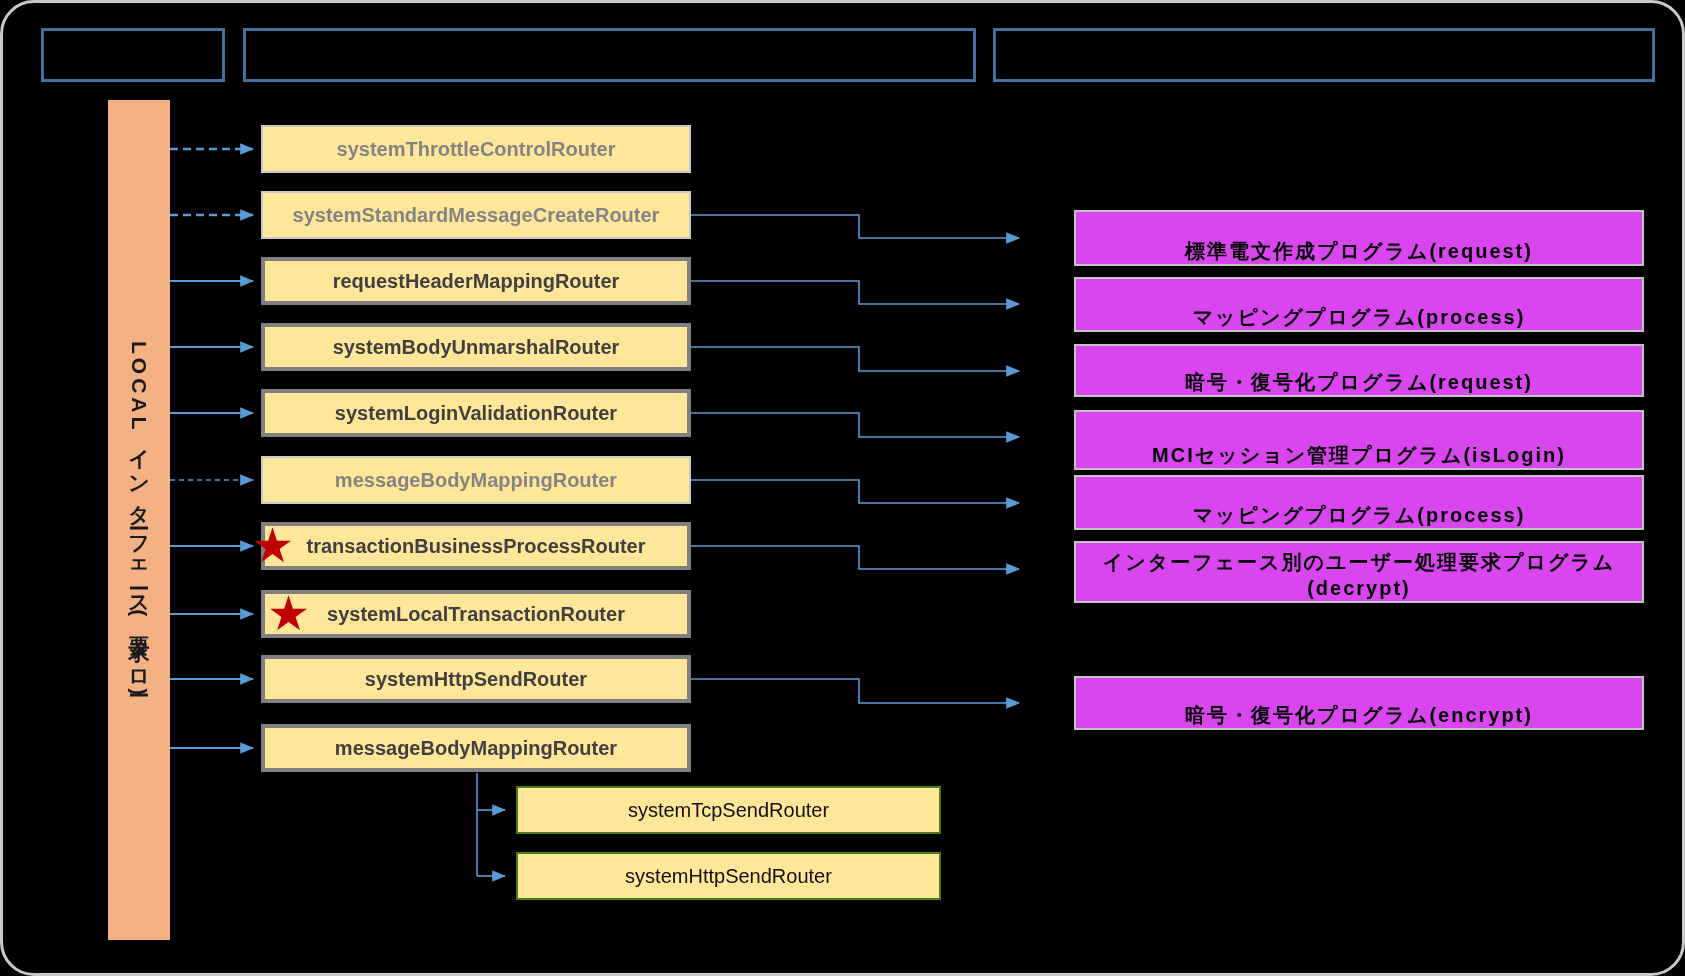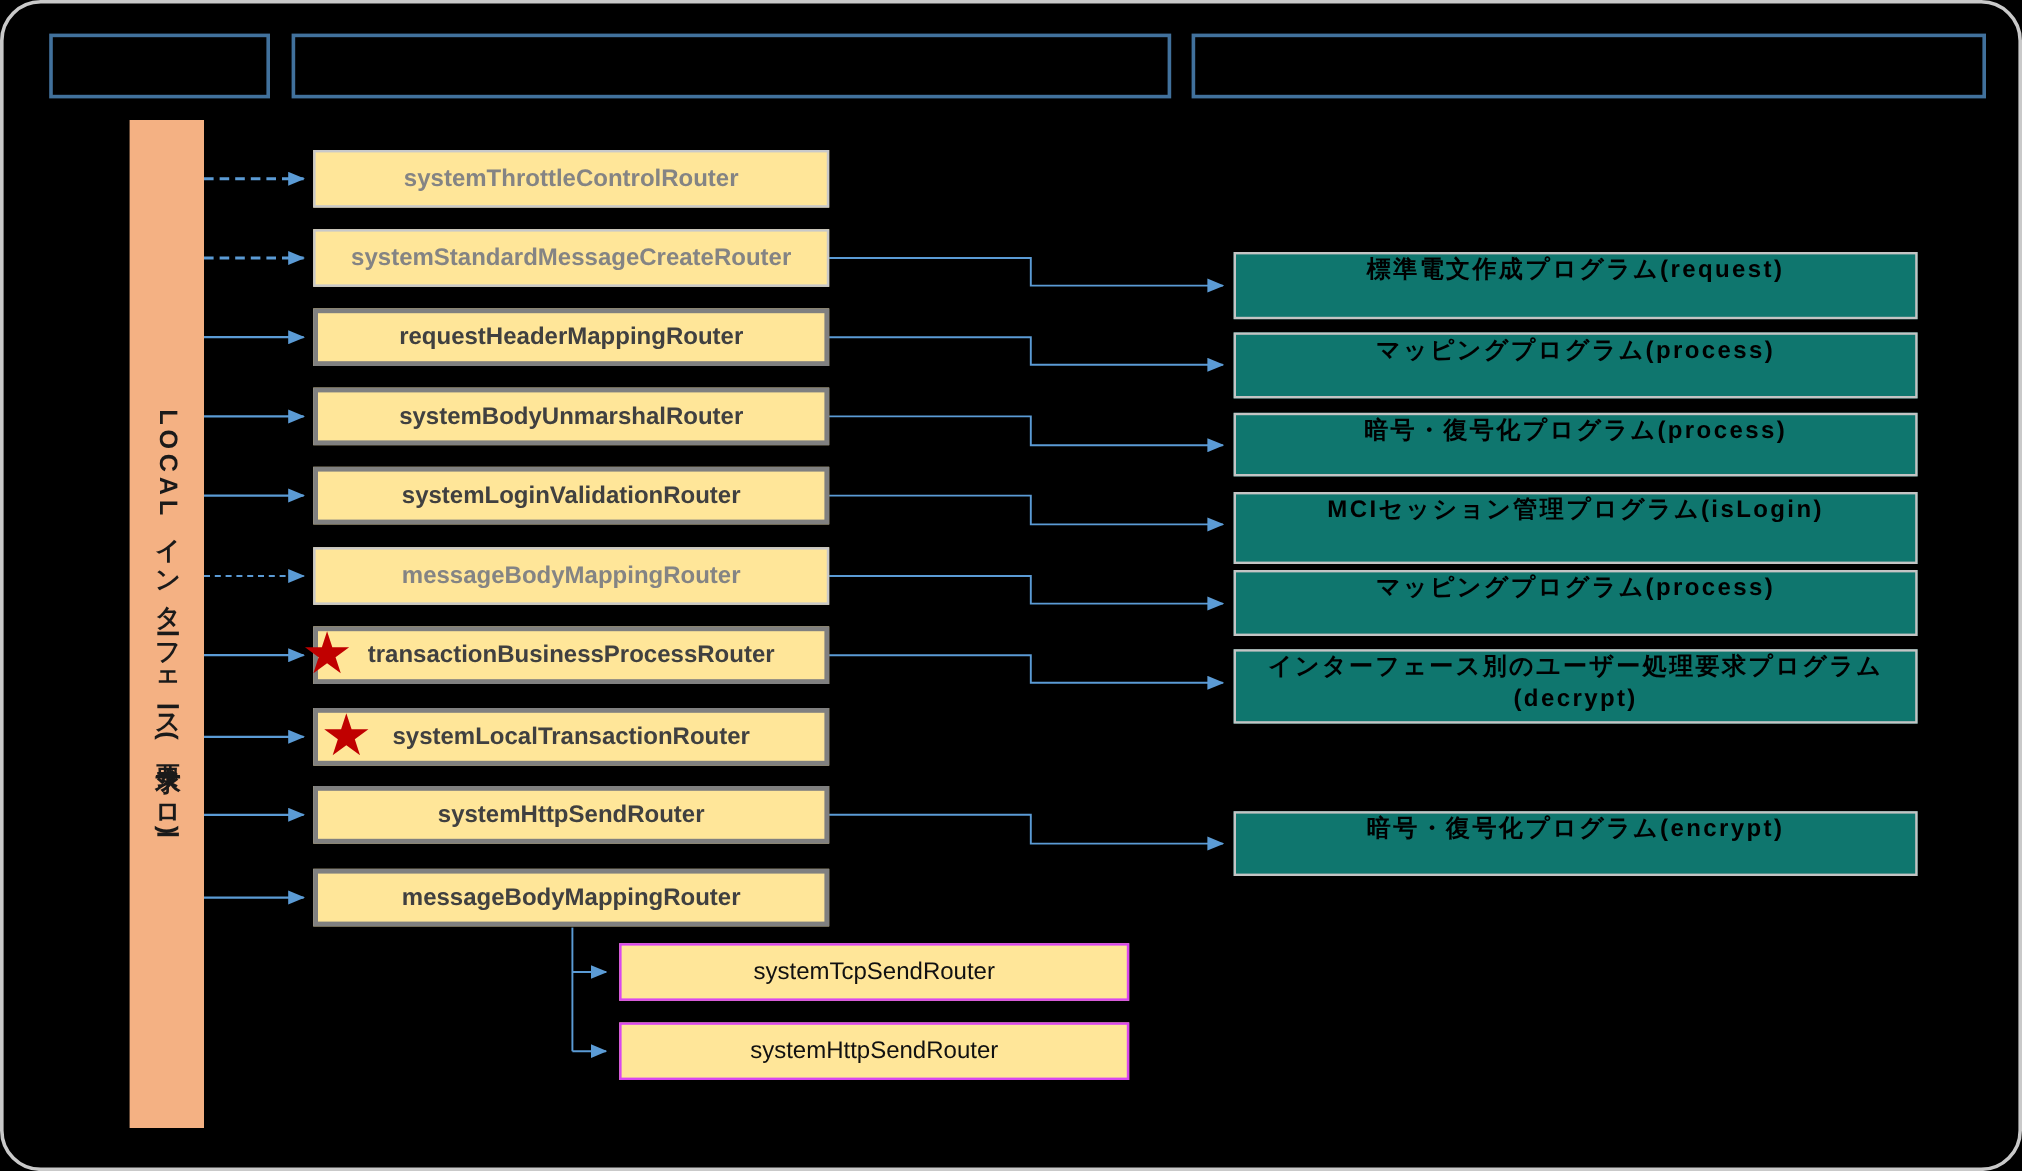--- a/index.html
+++ b/index.html
@@ -17,25 +17,25 @@
         display:flex;align-items:center;justify-content:center;}
   .lane-label{writing-mode:vertical-rl;text-orientation:mixed;font-weight:bold;font-size:21px;
         color:#1a1a1a;letter-spacing:4px;white-space:nowrap;}
 
   .router{position:absolute;left:258px;width:430px;height:48px;background:#FFE699;box-sizing:border-box;
         display:flex;align-items:center;justify-content:center;font-size:20px;white-space:nowrap;}
   .router.strong{border:4px solid #808080;font-weight:bold;color:#404040;}
   .router.light{border:2px solid #C9C9C9;font-weight:700;color:#848484;}
 
   .sub{position:absolute;left:513px;width:425px;height:48px;background:#FFE699;box-sizing:border-box;
-        border:2px solid #d946ef;display:flex;align-items:center;justify-content:center;
+        border:2px solid #4d7c0f;display:flex;align-items:center;justify-content:center;
         font-size:20px;color:#111;}
 
-  .program{position:absolute;left:1025px;width:570px;background:#0f766e;box-sizing:border-box;
-        border:2px solid #C4C4C4;display:flex;flex-direction:column;align-items:center;justify-content:flex-start;
+  .program{position:absolute;left:1071px;width:570px;background:#d946ef;box-sizing:border-box;
+        border:2px solid #C4C4C4;display:flex;flex-direction:column;align-items:center;justify-content:flex-end;
         font-weight:bold;color:#000;font-size:20px;letter-spacing:2px;line-height:1.3;text-align:center;}
 
   .star{position:absolute;color:#C00000;font-size:48px;line-height:44px;top:-3px;
         font-family:"DejaVu Sans",sans-serif;}
   .star.s1{left:-14px;}
   .star.s2{left:2px;}
 
   svg.wires{position:absolute;left:0;top:0;pointer-events:none;}
 </style>
 </head>
@@ -124,21 +124,21 @@
     <span>systemHttpSendRouter</span>
   </div>
 
   <div class="program" style="top:207px;height:56px">
     <span>標準電文作成プログラム(request)</span>
   </div>
   <div class="program" style="top:274px;height:55px">
     <span>マッピングプログラム(process)</span>
   </div>
   <div class="program" style="top:341px;height:53px">
-    <span>暗号・復号化プログラム(process)</span>
+    <span>暗号・復号化プログラム(request)</span>
   </div>
   <div class="program" style="top:407px;height:60px">
     <span>MCIセッション管理プログラム(isLogin)</span>
   </div>
   <div class="program" style="top:472px;height:55px">
     <span>マッピングプログラム(process)</span>
   </div>
   <div class="program" style="top:538px;height:62px">
     <span>インターフェース別のユーザー処理要求プログラム</span>
     <span>(decrypt)</span>

